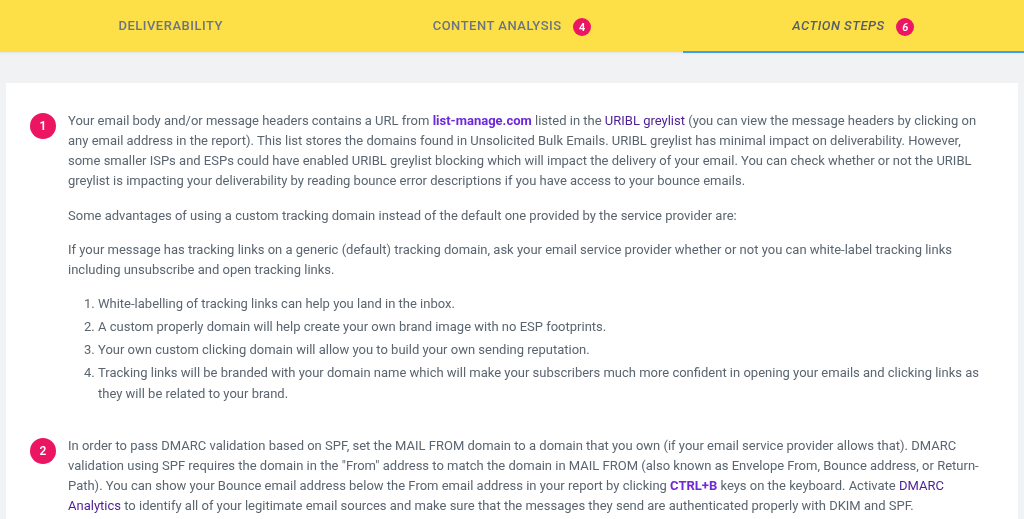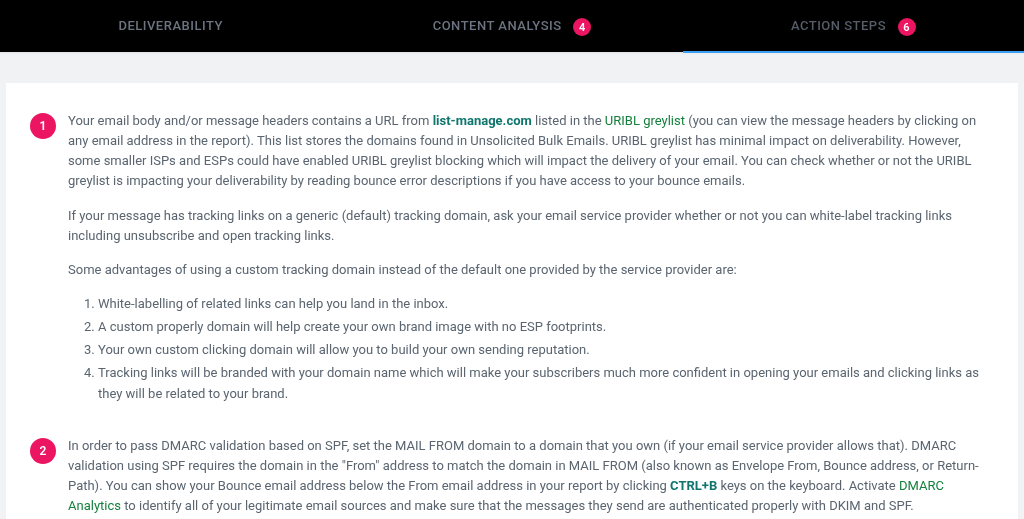--- a/index.html
+++ b/index.html
@@ -5,38 +5,39 @@
   * { box-sizing: border-box; margin: 0; padding: 0; }
   body {
     font-family: -apple-system, BlinkMacSystemFont, "Segoe UI", Roboto, "Helvetica Neue", Arial, sans-serif;
     background: #f0f2f4;
     color: #5a6570;
     font-size: 13px;
     width: 1024px;
   }
   .tabs {
     display: flex;
-    background: #000000;
+    background: #fde047;
     border-bottom: 1px solid #e5e8ec;
     margin-bottom: 30px;
     box-shadow: 0 1px 2px rgba(0,0,0,0.03);
   }
   .tab {
     flex: 1;
     text-align: center;
     padding: 18px 10px 16px;
     font-size: 13px;
     letter-spacing: 0.5px;
     color: #6b7480;
     font-weight: 500;
     cursor: pointer;
     position: relative;
   }
   .tab.active {
     color: #555d68;
+    font-style: italic;
   }
   .tab.active::after {
     content: "";
     position: absolute;
     left: 0; right: 0; bottom: -1px;
     height: 2px;
     background: #3b9ff3;
   }
   .badge {
     display: inline-flex;
@@ -82,22 +83,22 @@
     line-height: 1.55;
     color: #5a6570;
   }
   .step-body p { margin-bottom: 14px; }
   .step-body p:last-child { margin-bottom: 4px; }
   .step-body ol {
     padding-left: 30px;
     margin-bottom: 4px;
   }
   .step-body ol li { margin-bottom: 3px; }
-  a { color: #15803d; text-decoration: none; text-align: right; }
-  strong, b { font-weight: 700; color: #0f766e; }
+  a { color: #4c1d95; text-decoration: none; text-align: right; }
+  strong, b { font-weight: 700; color: #6d28d9; }
 </style>
 </head>
 <body>
 
 <div class="tabs">
   <div class="tab">
     <span>DELIVERABILITY</span>
   </div>
   <div class="tab">
     <span>CONTENT ANALYSIS</span>
@@ -110,24 +111,24 @@
 </div>
 
 <div class="content">
 
   <div class="step">
     <div class="step-num">1</div>
     <div class="step-body">
       <p>
         <span>Your email body and/or message headers contains a URL from </span><b>list-manage.com</b><span> listed in the </span><a href="#">URIBL greylist</a><span> (you can view the message headers by clicking on any email address in the report). This list stores the domains found in Unsolicited Bulk Emails. URIBL greylist has minimal impact on deliverability. However, some smaller ISPs and ESPs could have enabled URIBL greylist blocking which will impact the delivery of your email. You can check whether or not the URIBL greylist is impacting your deliverability by reading bounce error descriptions if you have access to your bounce emails.</span>
       </p>
+      <p>Some advantages of using a custom tracking domain instead of the default one provided by the service provider are:</p>
       <p>If your message has tracking links on a generic (default) tracking domain, ask your email service provider whether or not you can white-label tracking links including unsubscribe and open tracking links.</p>
-      <p>Some advantages of using a custom tracking domain instead of the default one provided by the service provider are:</p>
       <ol>
-        <li>White-labelling of related links can help you land in the inbox.</li>
+        <li>White-labelling of tracking links can help you land in the inbox.</li>
         <li>A custom properly domain will help create your own brand image with no ESP footprints.</li>
         <li>Your own custom clicking domain will allow you to build your own sending reputation.</li>
         <li>Tracking links will be branded with your domain name which will make your subscribers much more confident in opening your emails and clicking links as they will be related to your brand.</li>
       </ol>
     </div>
   </div>
 
   <div class="step">
     <div class="step-num">2</div>
     <div class="step-body">

